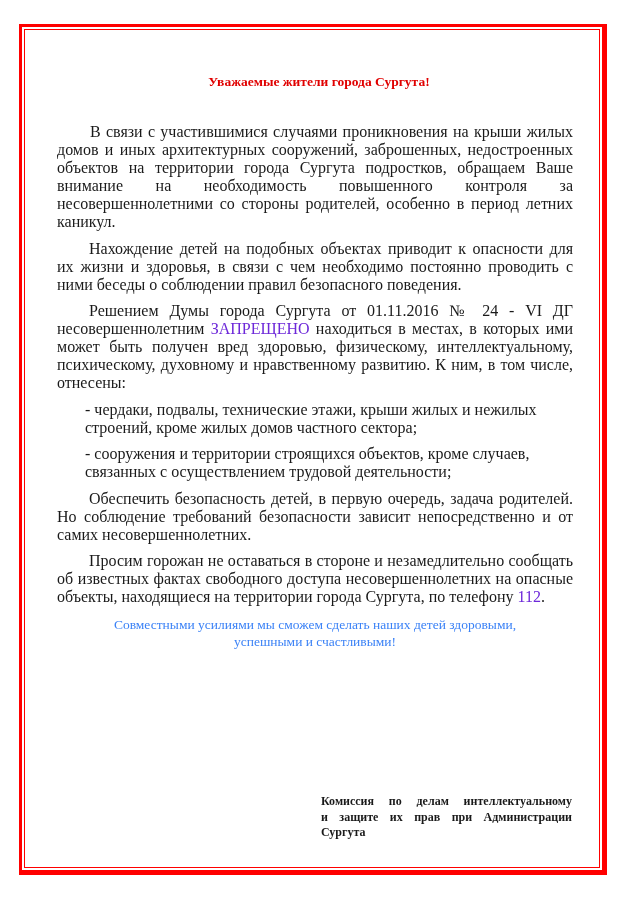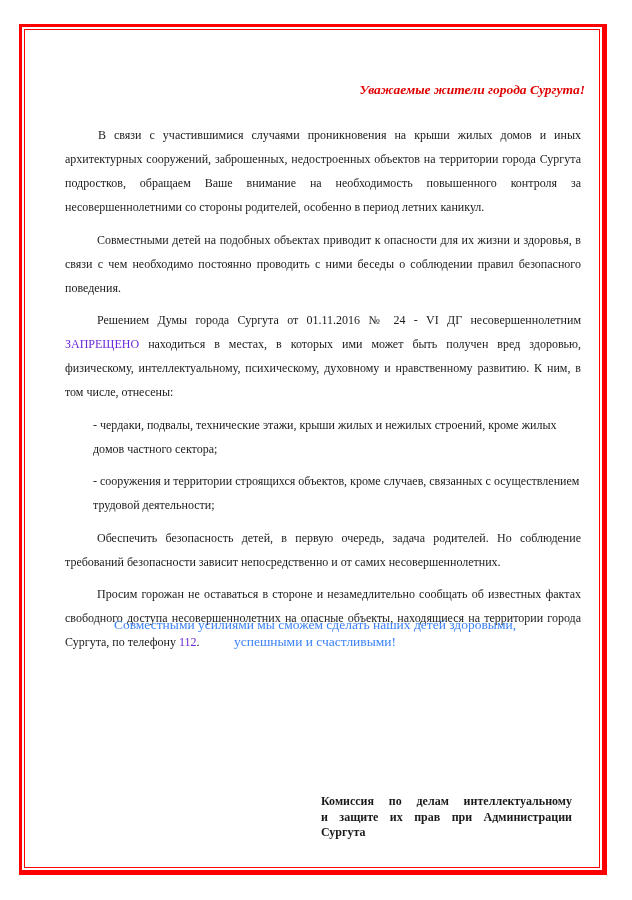--- a/index.html
+++ b/index.html
@@ -38,34 +38,33 @@
       position: absolute;
       left: 57px;
       top: 0;
       width: 516px;
     }
     .title {
       position: absolute;
       top: 70px;
       left: 0;
       width: 516px;
-      text-align: right;
+      text-align: center;
       font-weight: bold;
       font-size: 13.5px;
       color: #e00000;
-      margin: 12px;
-      font-style: italic;
+      margin: 4px;
     }
     .body {
       position: absolute;
       top: 123px;
-      left: 8px;
+      left: 0;
       width: 516px;
-      font-size: 12px;
-      line-height: 24px;
+      font-size: 16px;
+      line-height: 18px;
     }
     .p {
       margin: 0 0 8.5px 0;
       text-align: justify;
       text-indent: 32px;
     }
     .p.first { text-indent: 33px; }
     .li {
       margin: 0 0 8.5px 28px;
       text-align: left;
@@ -105,21 +104,21 @@
 
 <div class="frame-outer">
   <div class="frame-inner"></div>
 </div>
 
 <div class="page">
   <h1 class="title">Уважаемые жители города Сургута!</h1>
 
   <div class="body">
     <p class="p first">В связи с участившимися случаями проникновения на крыши жилых домов и иных архитектурных сооружений, заброшенных, недостроенных объектов на территории города Сургута подростков, обращаем Ваше внимание на необходимость повышенного контроля за несовершеннолетними со стороны родителей, особенно в период летних каникул.</p>
-    <p class="p">Совместными детей на подобных объектах приводит к опасности для их жизни и здоровья, в связи с чем необходимо постоянно проводить с ними беседы о соблюдении правил безопасного поведения.</p>
+    <p class="p">Нахождение детей на подобных объектах приводит к опасности для их жизни и здоровья, в связи с чем необходимо постоянно проводить с ними беседы о соблюдении правил безопасного поведения.</p>
     <p class="p"><span>Решением Думы города Сургута от 01.11.2016 № 24 - VI ДГ несовершеннолетним </span><span class="red-bold">ЗАПРЕЩЕНО</span><span> находиться в местах, в которых ими может быть получен вред здоровью, физическому, интеллектуальному, психическому, духовному и нравственному развитию. К ним, в том числе, отнесены:</span></p>
     <p class="li">- чердаки, подвалы, технические этажи, крыши жилых и нежилых строений, кроме жилых домов частного сектора;</p>
     <p class="li">- сооружения и территории строящихся объектов, кроме случаев, связанных с осуществлением трудовой деятельности;</p>
     <p class="p">Обеспечить безопасность детей, в первую очередь, задача родителей. Но соблюдение требований безопасности зависит непосредственно и от самих несовершеннолетних.</p>
     <p class="p"><span>Просим горожан не оставаться в стороне и незамедлительно сообщать об известных фактах свободного доступа несовершеннолетних на опасные объекты, находящиеся на территории города Сургута, по телефону </span><span class="red-bold">112</span><span>.</span></p>
   </div>
 
   <div class="closing">
     <div>Совместными усилиями мы сможем сделать наших детей здоровыми,</div>
     <div>успешными и счастливыми!</div>

